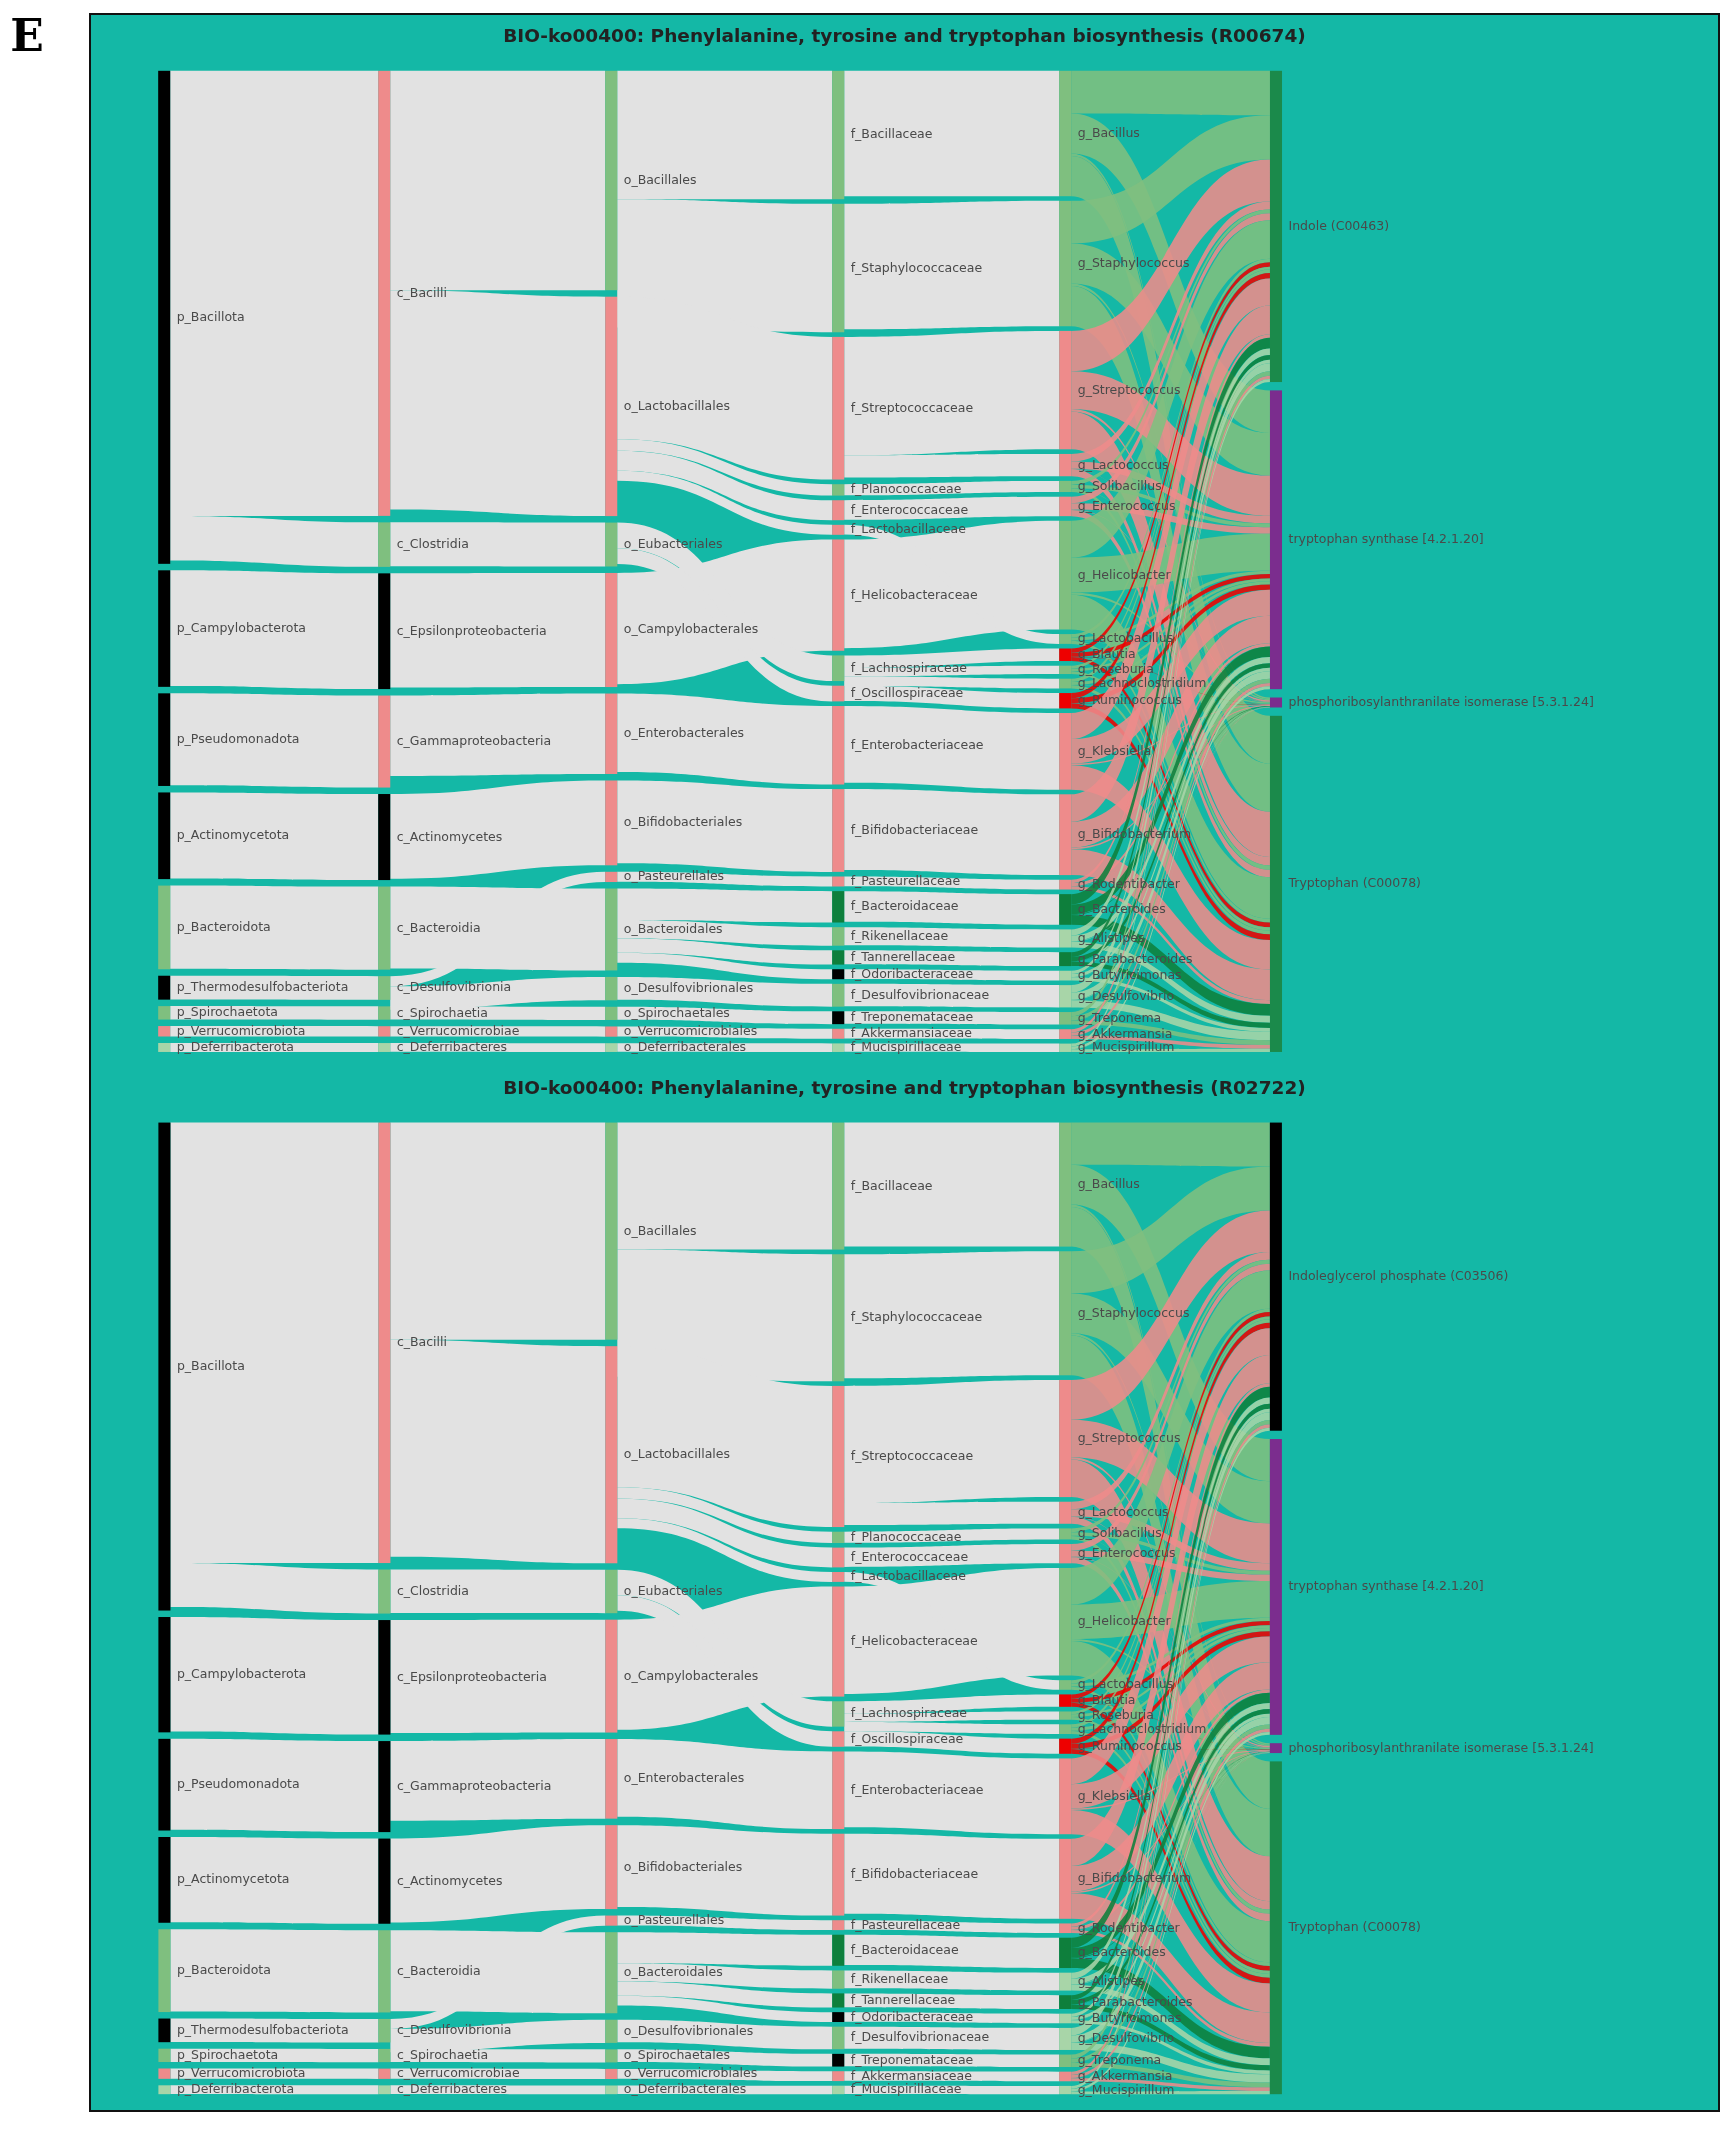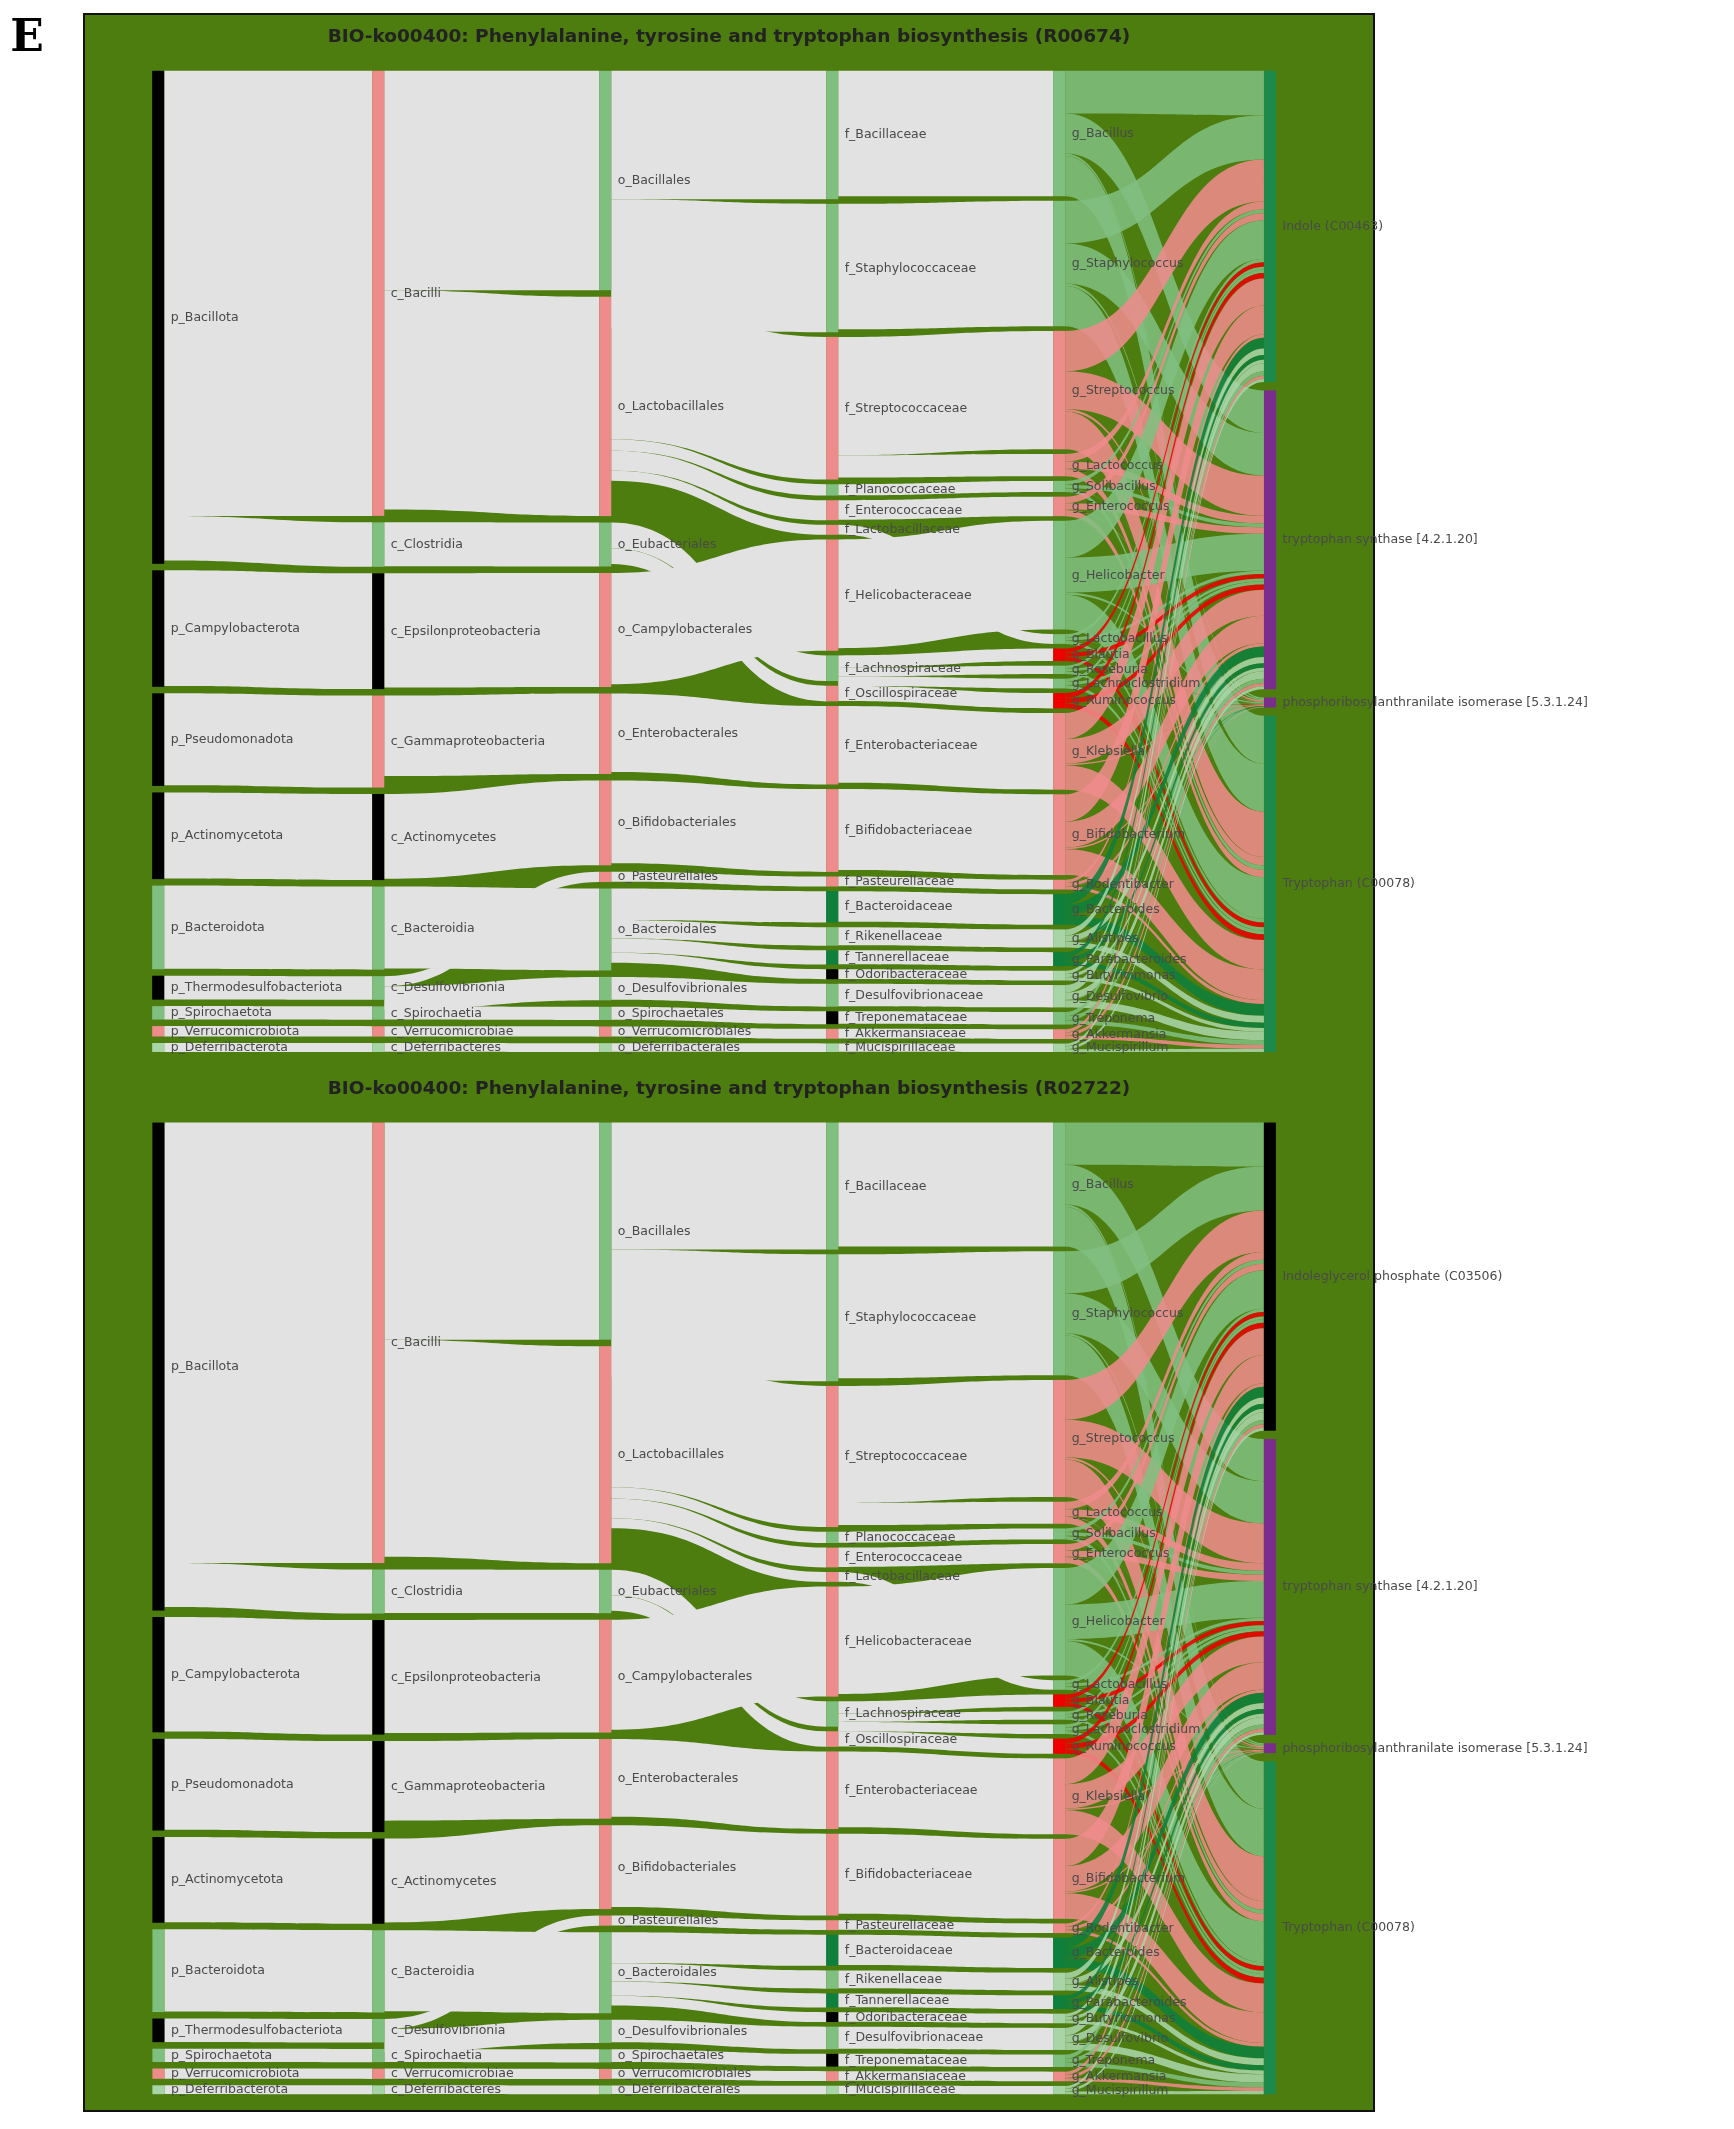--- a/index.html
+++ b/index.html
@@ -1,20 +1,20 @@
 <!DOCTYPE html>
 <html style="font-size:7.4px"><head>
 <meta charset="utf-8">
 <style>
   html,body{margin:0;padding:0;background:#ffffff;}
   body{font-family:"DejaVu Sans","Liberation Sans",sans-serif;}
   #page{position:relative;width:1735px;height:2129px;background:#fff;overflow:hidden;}
   #panel-letter{position:absolute;left:10.2px;top:14px;font-family:"DejaVu Serif","Liberation Serif",serif;
     font-weight:700;font-size:44px;color:#000;line-height:1;}
-  #frame{position:absolute;left:83px;top:13px;width:1292px;height:2099px;border:2.3px solid #111;box-sizing:border-box;background:#4d7c0f;}
+  #frame{position:absolute;left:89px;top:13px;width:1631px;height:2099px;border:2.3px solid #111;box-sizing:border-box;background:#14b8a6;}
   .panel{position:absolute;left:0;width:100%;}
   .panel-title{position:absolute;left:0;width:100%;text-align:center;font-weight:700;color:#222;
     font-size:18.5px;font-family:"DejaVu Sans","Liberation Sans",sans-serif;letter-spacing:0px;}
   .sankey-svg{position:absolute;left:0;top:0;}
   .nlabel{font-family:"DejaVu Sans","Liberation Sans",sans-serif;fill:#4a4a4a;font-size:27px;dominant-baseline:middle;}
 </style>
 </head>
 <body>
 
 <div id="page">

